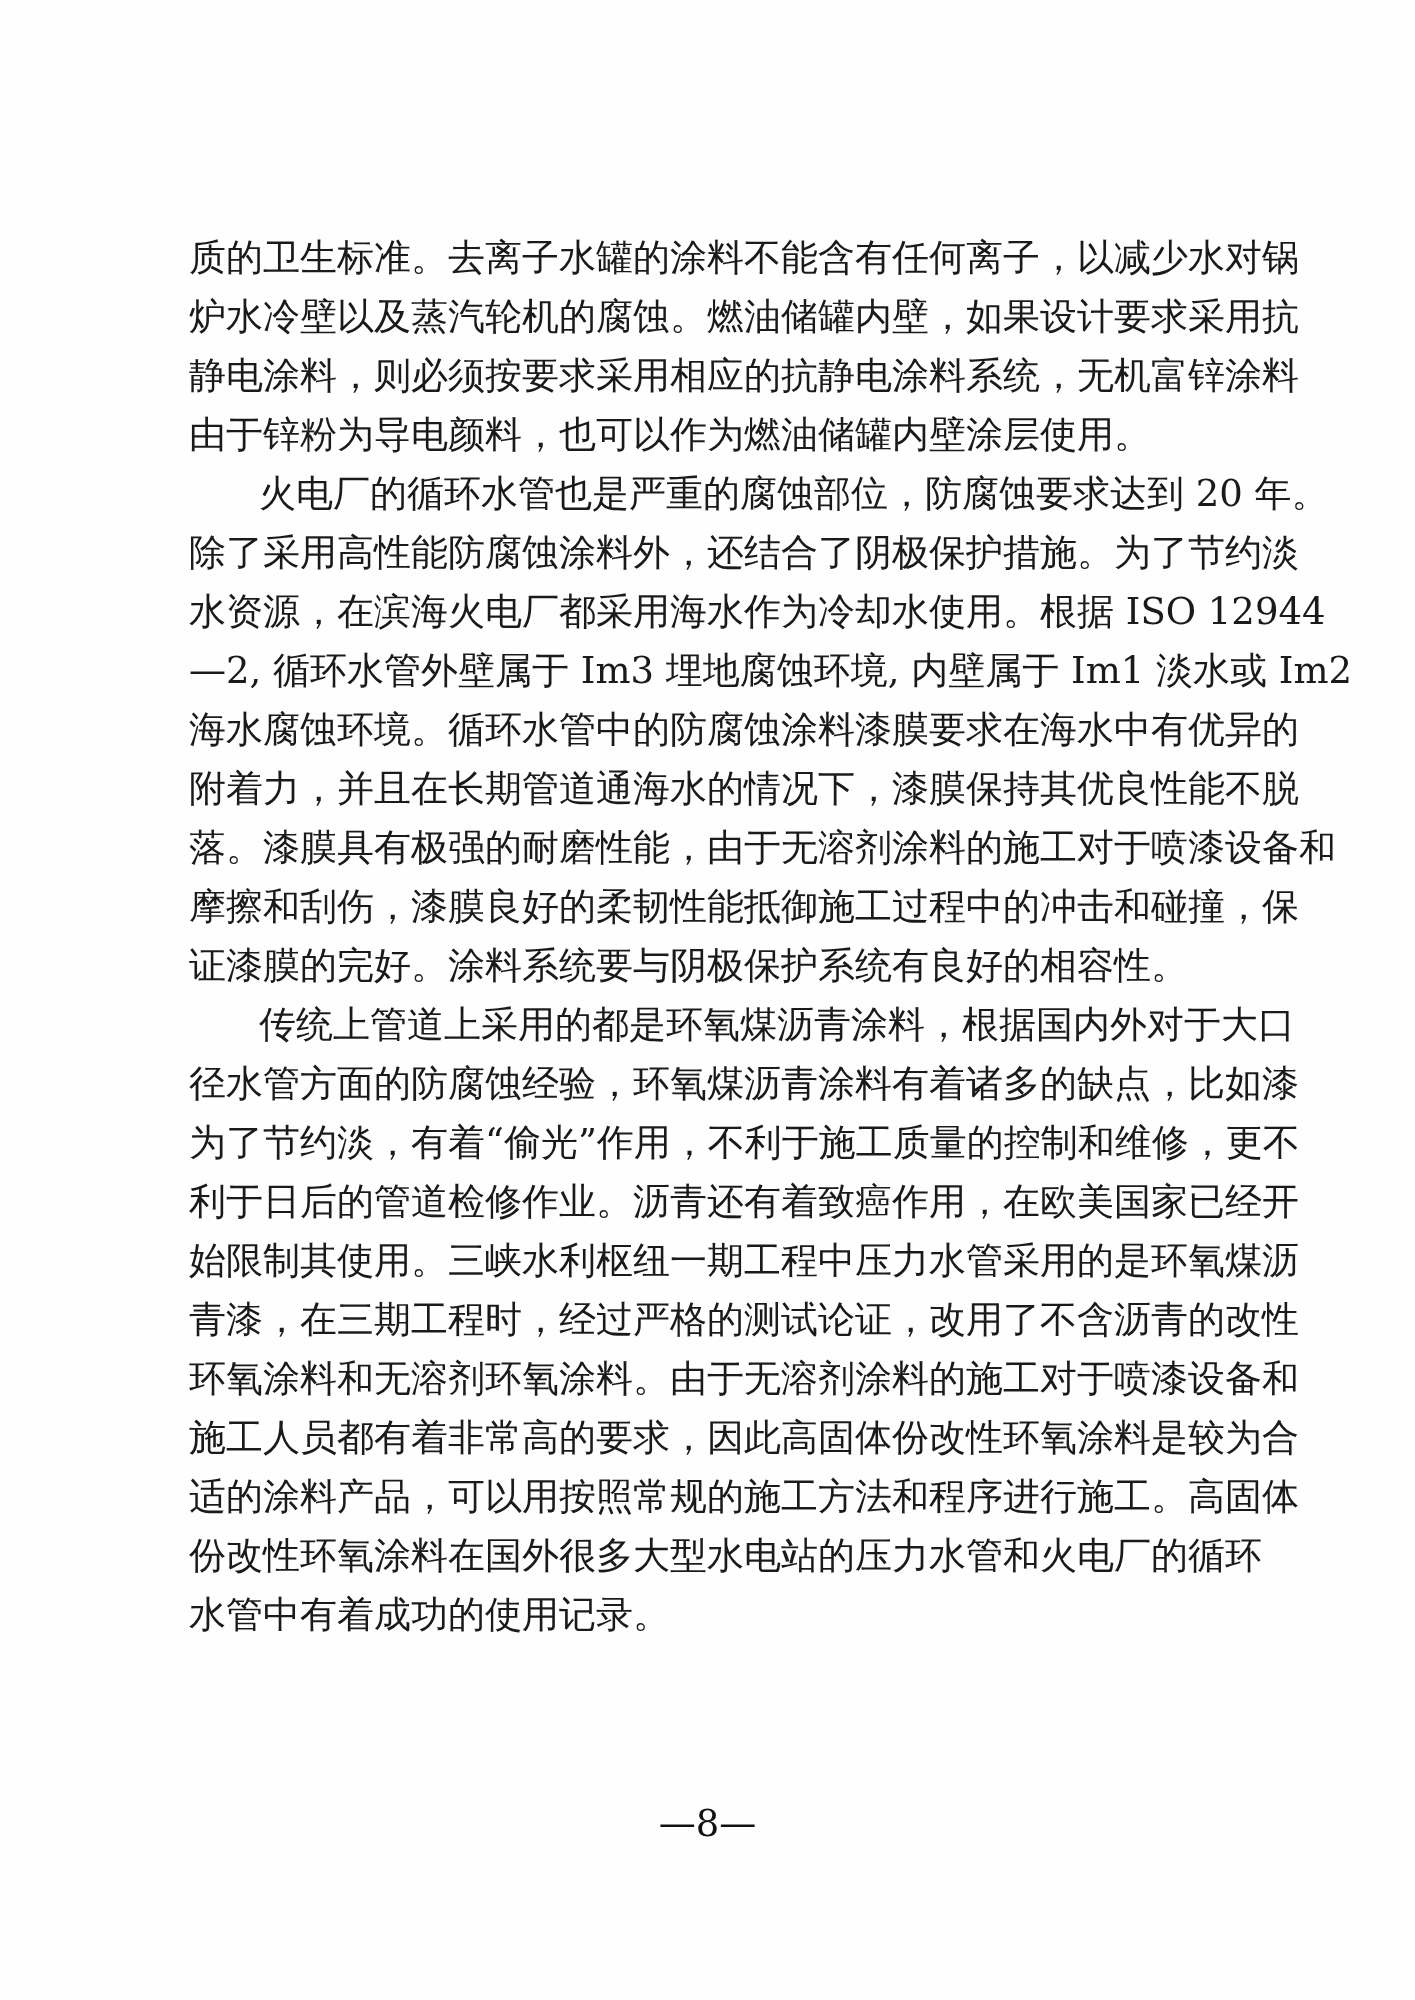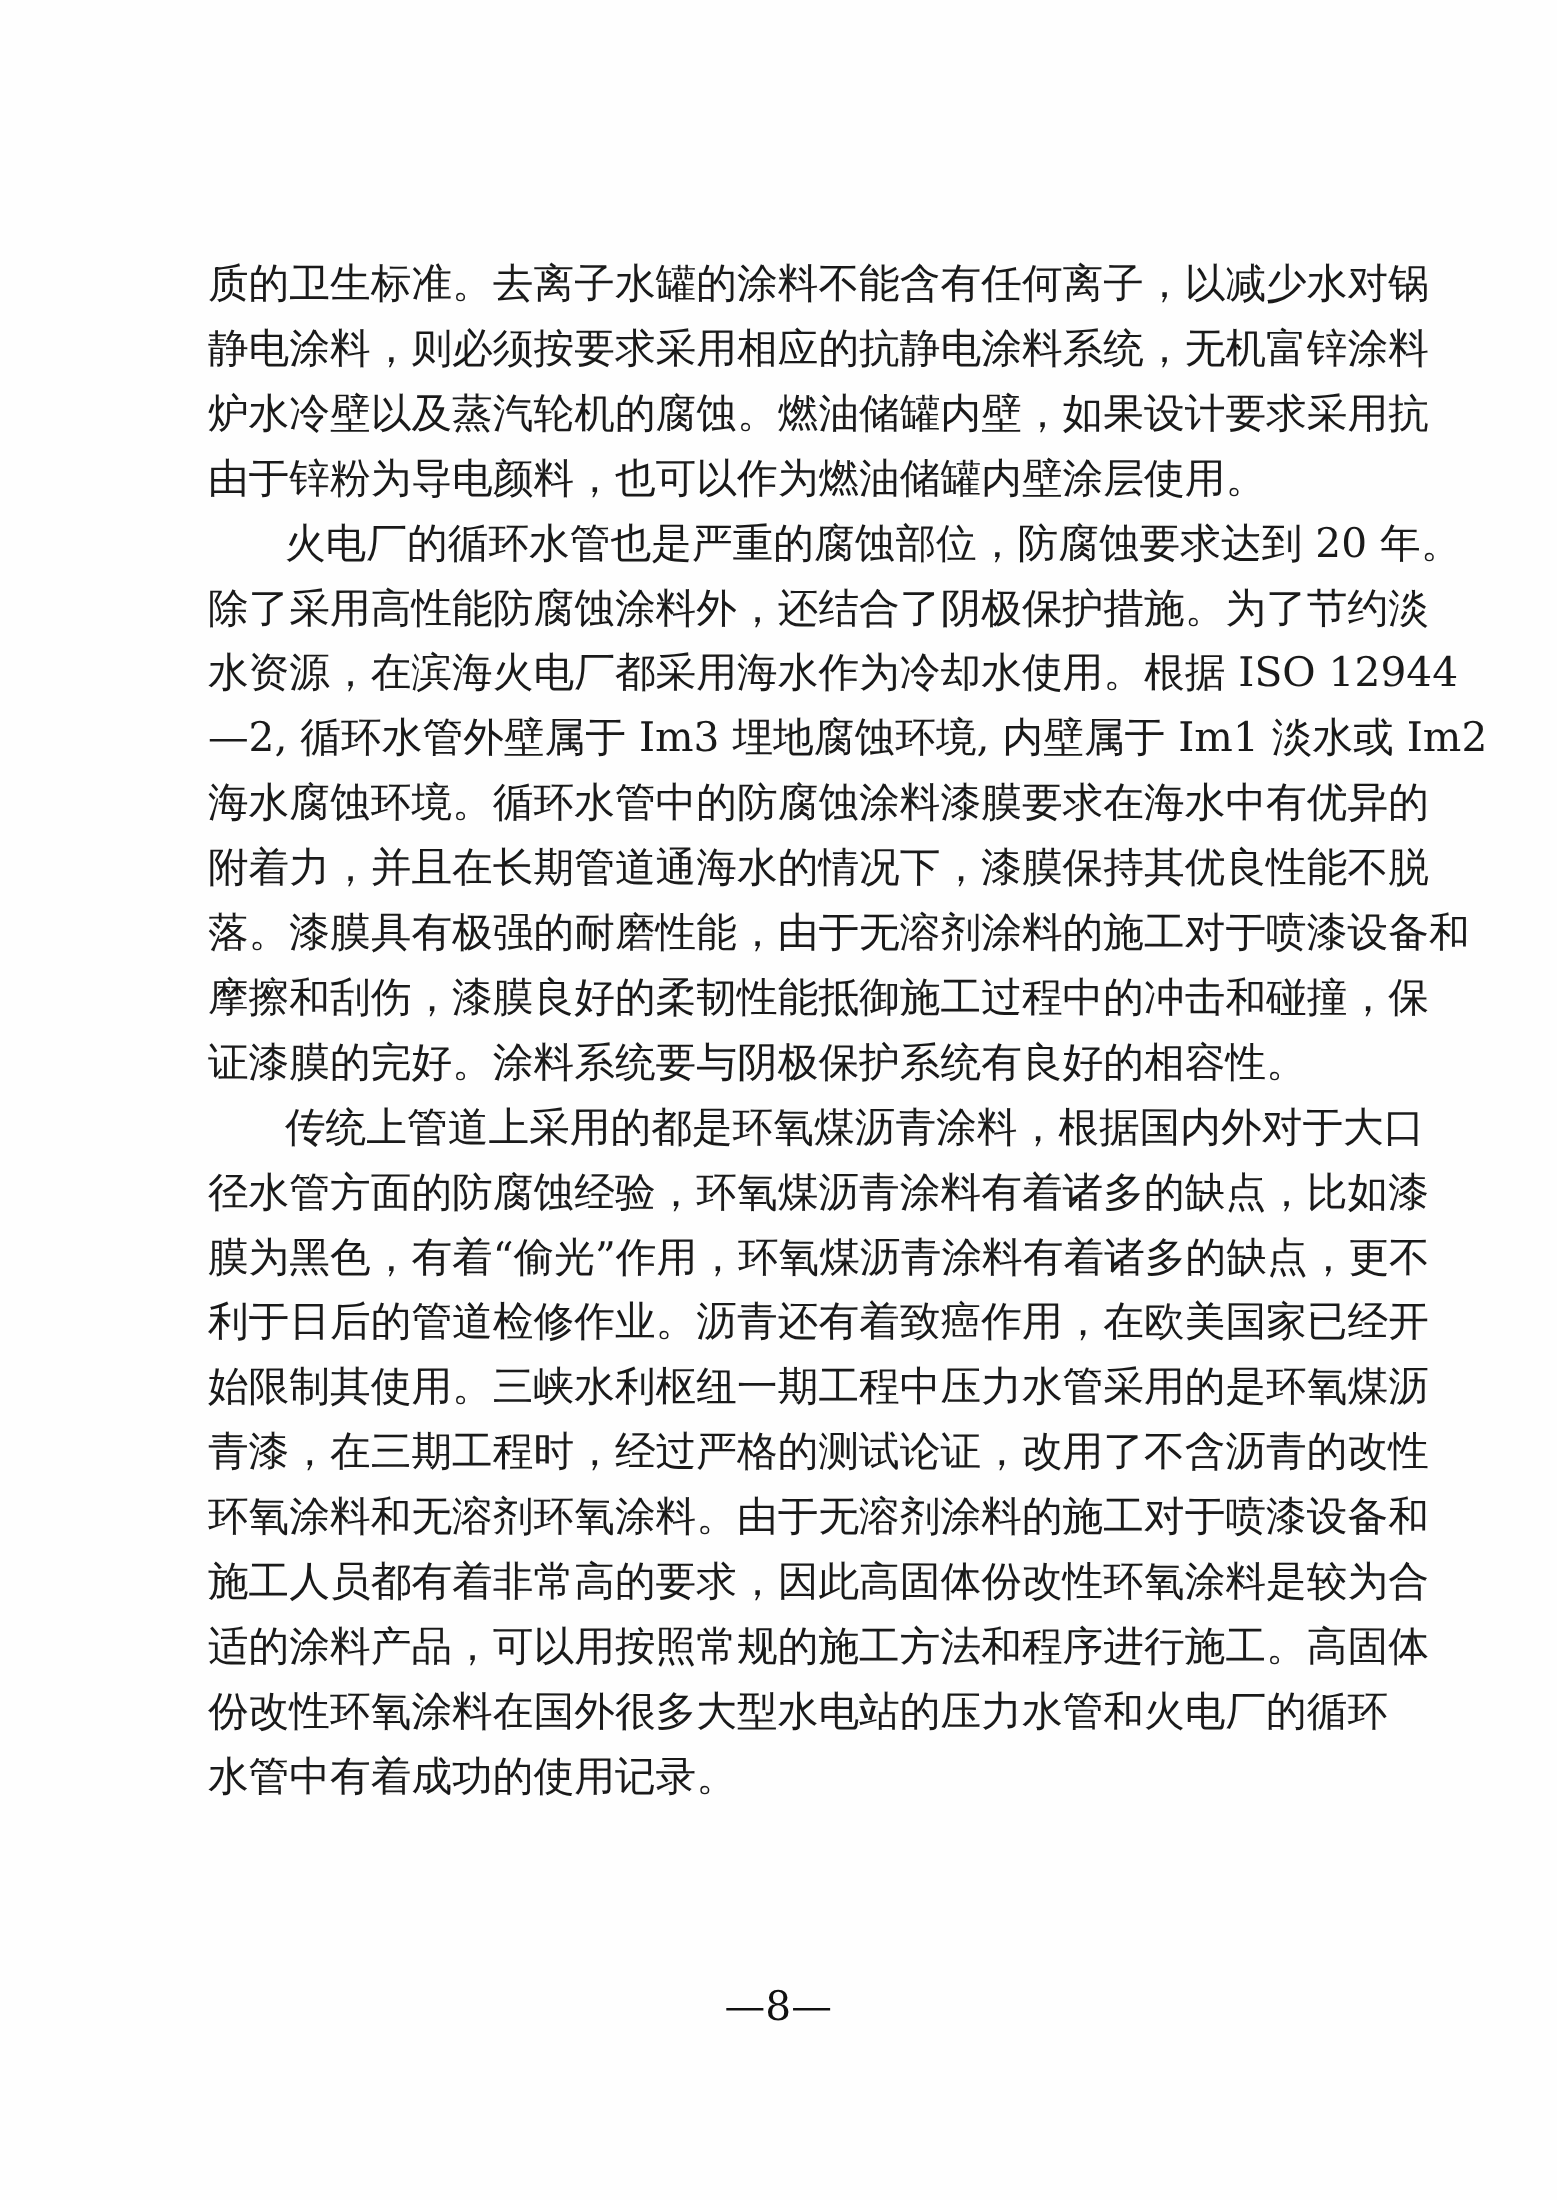--- a/index.html
+++ b/index.html
@@ -53,35 +53,35 @@
     color: #111111;
   }
 </style>
 </head>
 <body>
 
 <div class="page">
 
   <div class="text-block">
     <div class="line">质的卫生标准。去离子水罐的涂料不能含有任何离子，以减少水对锅</div>
+    <div class="line">炉水冷壁以及蒸汽轮机的腐蚀。燃油储罐内壁，如果设计要求采用抗</div>
     <div class="line">静电涂料，则必须按要求采用相应的抗静电涂料系统，无机富锌涂料</div>
-    <div class="line">炉水冷壁以及蒸汽轮机的腐蚀。燃油储罐内壁，如果设计要求采用抗</div>
     <div class="line end">由于锌粉为导电颜料，也可以作为燃油储罐内壁涂层使用。</div>
     <div class="line ind">火电厂的循环水管也是严重的腐蚀部位，防腐蚀要求达到 20 年。</div>
     <div class="line">除了采用高性能防腐蚀涂料外，还结合了阴极保护措施。为了节约淡</div>
     <div class="line">水资源，在滨海火电厂都采用海水作为冷却水使用。根据 ISO 12944</div>
     <div class="line">—2, 循环水管外壁属于 Im3 埋地腐蚀环境, 内壁属于 Im1 淡水或 Im2</div>
     <div class="line">海水腐蚀环境。循环水管中的防腐蚀涂料漆膜要求在海水中有优异的</div>
     <div class="line">附着力，并且在长期管道通海水的情况下，漆膜保持其优良性能不脱</div>
     <div class="line">落。漆膜具有极强的耐磨性能，由于无溶剂涂料的施工对于喷漆设备和</div>
     <div class="line">摩擦和刮伤，漆膜良好的柔韧性能抵御施工过程中的冲击和碰撞，保</div>
     <div class="line end">证漆膜的完好。涂料系统要与阴极保护系统有良好的相容性。</div>
     <div class="line ind">传统上管道上采用的都是环氧煤沥青涂料，根据国内外对于大口</div>
     <div class="line">径水管方面的防腐蚀经验，环氧煤沥青涂料有着诸多的缺点，比如漆</div>
-    <div class="line">膜为黑色，有着“偷光”作用，环氧煤沥青涂料有着诸多的缺点，更不</div>
+    <div class="line">为了节约淡，有着“偷光”作用，不利于施工质量的控制和维修，更不</div>
     <div class="line">利于日后的管道检修作业。沥青还有着致癌作用，在欧美国家已经开</div>
     <div class="line">始限制其使用。三峡水利枢纽一期工程中压力水管采用的是环氧煤沥</div>
     <div class="line">青漆，在三期工程时，经过严格的测试论证，改用了不含沥青的改性</div>
     <div class="line">环氧涂料和无溶剂环氧涂料。由于无溶剂涂料的施工对于喷漆设备和</div>
     <div class="line">施工人员都有着非常高的要求，因此高固体份改性环氧涂料是较为合</div>
     <div class="line">适的涂料产品，可以用按照常规的施工方法和程序进行施工。高固体</div>
     <div class="line">份改性环氧涂料在国外很多大型水电站的压力水管和火电厂的循环</div>
     <div class="line end">水管中有着成功的使用记录。</div>
   </div>
 

